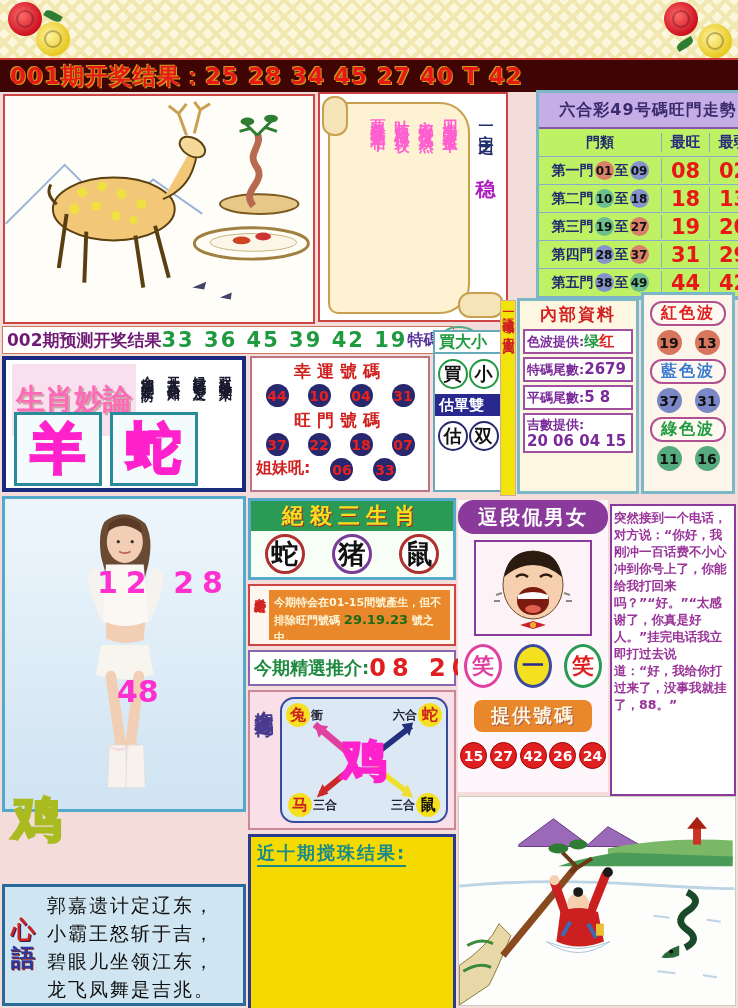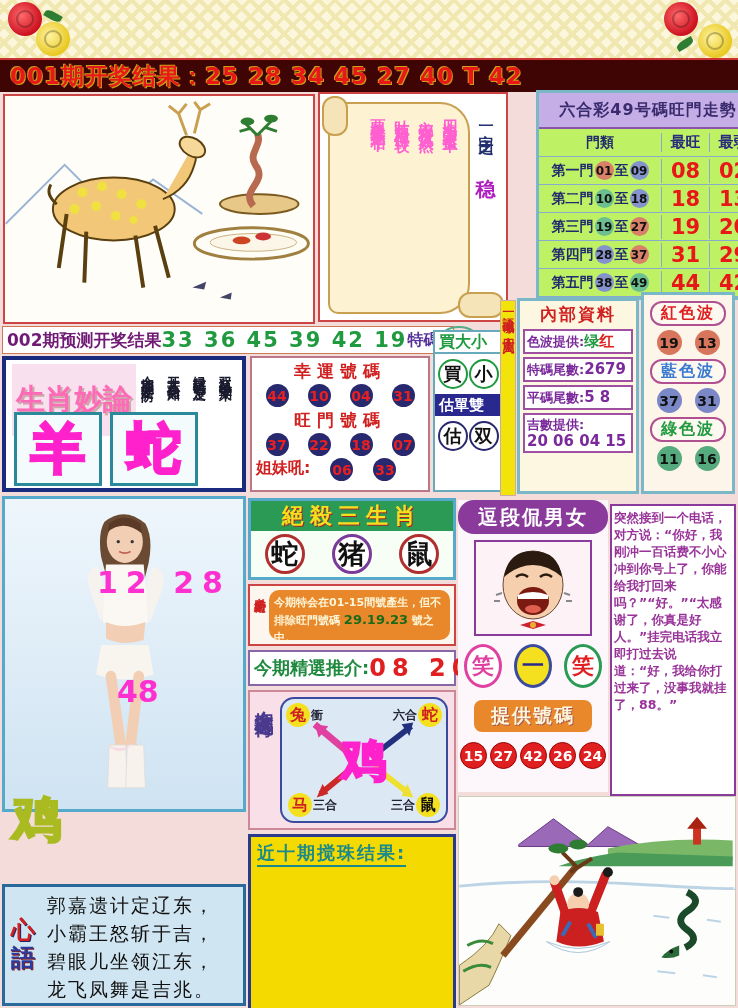--- a/index.html
+++ b/index.html
@@ -135,21 +135,21 @@
   .kill-box { position:absolute; left:248px; top:498px; width:208px; height:82px; border:3px solid #55aacc; background:#fff; }
   .kill-title { height:30px; background:#2a9a55; display:flex; align-items:center; justify-content:center;
     font-size:22px; font-weight:bold; color:#f5e020; letter-spacing:6px; text-shadow:1px 1px 0 #a22; }
   .kill-row { display:flex; justify-content:space-around; align-items:center; height:46px; background:#f6fef6; }
   .kcirc { width:40px; height:40px; border-radius:50%; display:flex; align-items:center; justify-content:center; font-size:27px; font-weight:bold; color:#111; background:#fff; }
   .kc-0 { border:3px solid #b03030; } .kc-1 { border:3px solid #7a3a9a; } .kc-2 { border:3px solid #b03030; }
 
   
   .tips-box { position:absolute; left:248px; top:584px; width:208px; height:62px; border:2px solid #cc4444; background:#fdf6ee; display:flex; }
   .tips-label { writing-mode:vertical-rl; text-orientation:upright; font-size:12px; font-weight:bold; color:#d02020; padding:2px 1px; letter-spacing:1px; }
-  .tips-body { flex:1; margin:4px 4px 4px 0; background:#e8882a; border-radius:10px; color:#fdf6d8; font-size:11px; font-weight:bold; padding:4px 5px; line-height:17px; }
+  .tips-body { flex:1; margin:4px 4px 4px 0; background:#e8882a; border-radius:0; color:#fdf6d8; font-size:11px; font-weight:bold; padding:4px 5px; line-height:17px; }
   .tips-body .tnum { color:#1a6a1a; font-size:13px; }
 
   
   .rec-box { position:absolute; left:248px; top:650px; width:208px; height:36px; border:2px solid #8866aa; background:#fff;
     display:flex; align-items:center; padding-left:4px; white-space:nowrap; }
   .rec-label { font-size:18px; font-weight:bold; color:#1f8a3f; }
   .rec-nums { font-size:24px; font-weight:bold; color:#e02020; letter-spacing:6px; }
 
   
   .codez-box { position:absolute; left:248px; top:690px; width:208px; height:140px; background:#f8dfe8; border:2px solid #cc8899; display:flex; }

